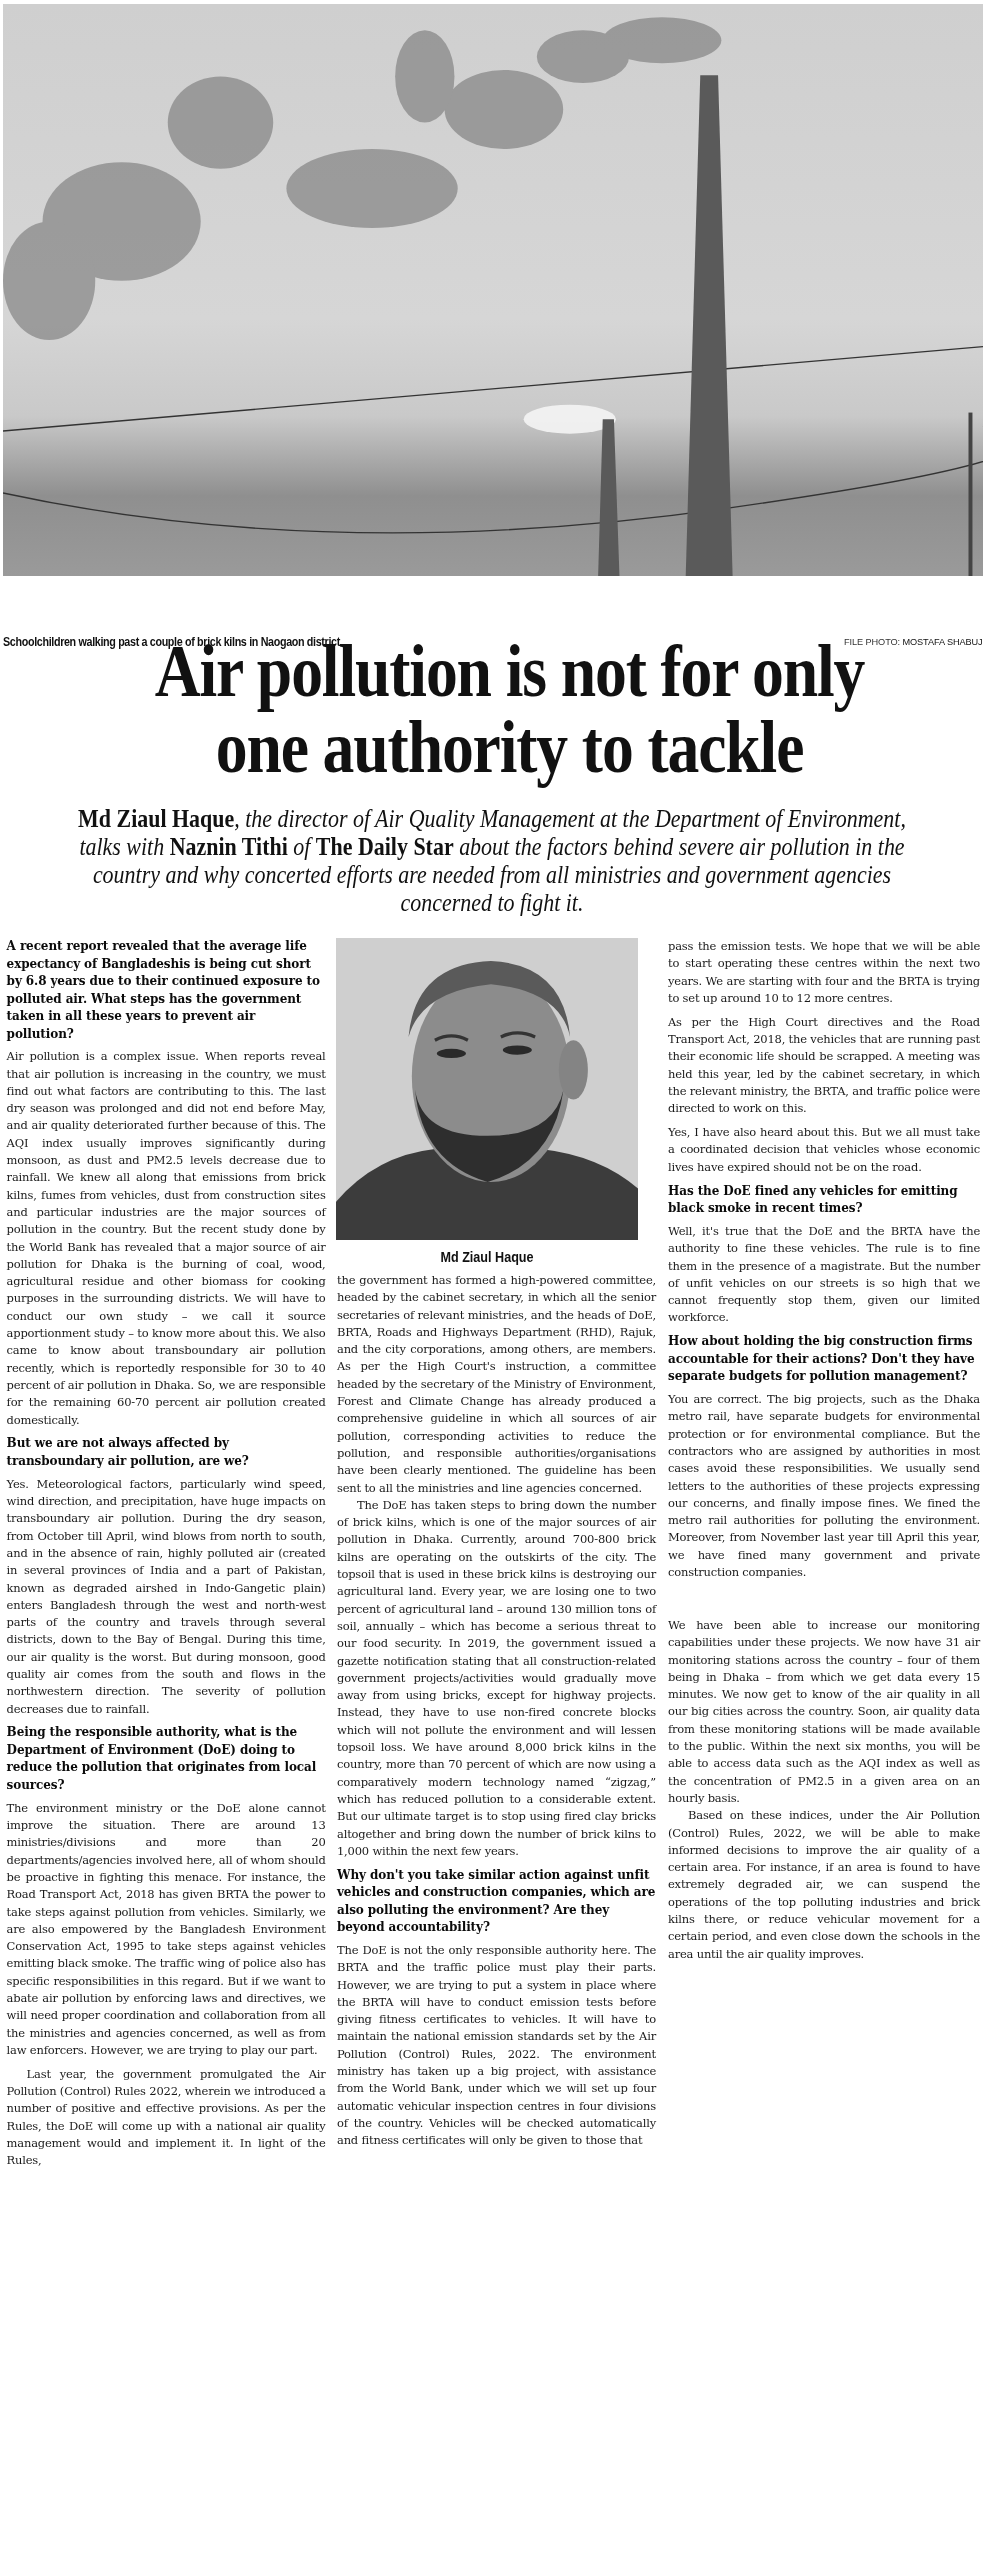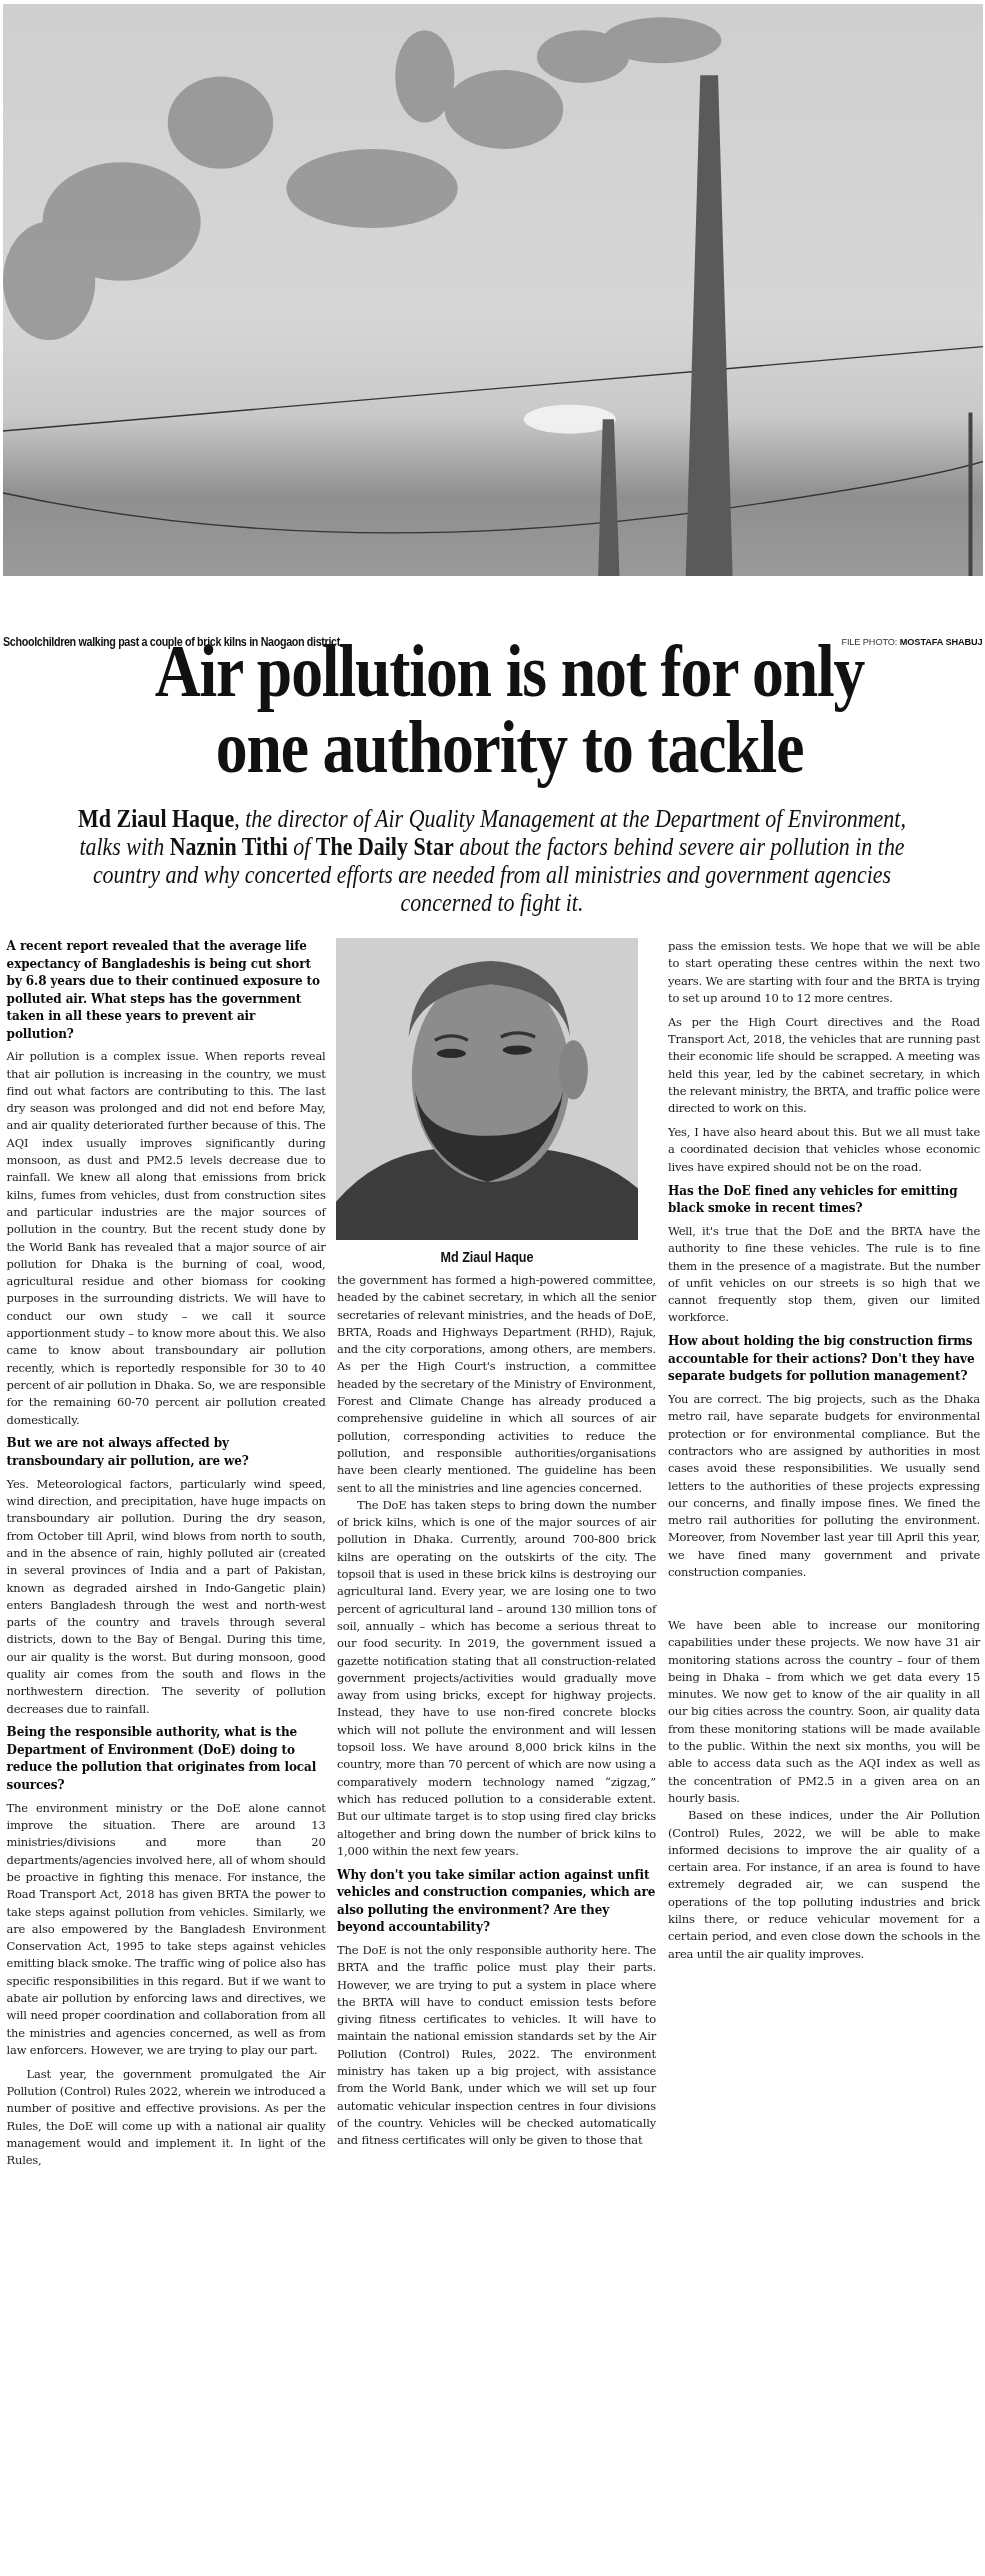--- a/index.html
+++ b/index.html
@@ -13,21 +13,21 @@
   }
   .hero svg { position: absolute; left: 0; top: 0; width: 100%; height: 100%; }
 
   .caption {
     position: absolute; left: 2.6px; top: 635px; width: 980px; height: 16px;
     font-family: "Liberation Sans", sans-serif; font-size: 12.5px;
   }
   .caption-text { position: absolute; left: 0; top: 0; font-weight: bold; letter-spacing: -0.4px; transform: scaleX(0.86); transform-origin: left; white-space: nowrap; }
   .credit { position: absolute; right: 0; top: 2px; font-size: 9.2px; white-space: nowrap; letter-spacing: -0.1px; }
   .credit .label { color: #333; margin-left: 24px; }
-  .credit .name { font-weight: bold; }
+  .credit .name { font-weight: normal; }
 
   
   .headline {
     position: absolute; left: 17px; top: 633px; width: 985px;
     text-align: center; font-family: "Liberation Serif", serif; font-weight: bold;
     font-size: 74px; line-height: 76px; letter-spacing: -1.3px;
   }
   .headline span { display: block; transform: scaleX(0.86); }
 
   

